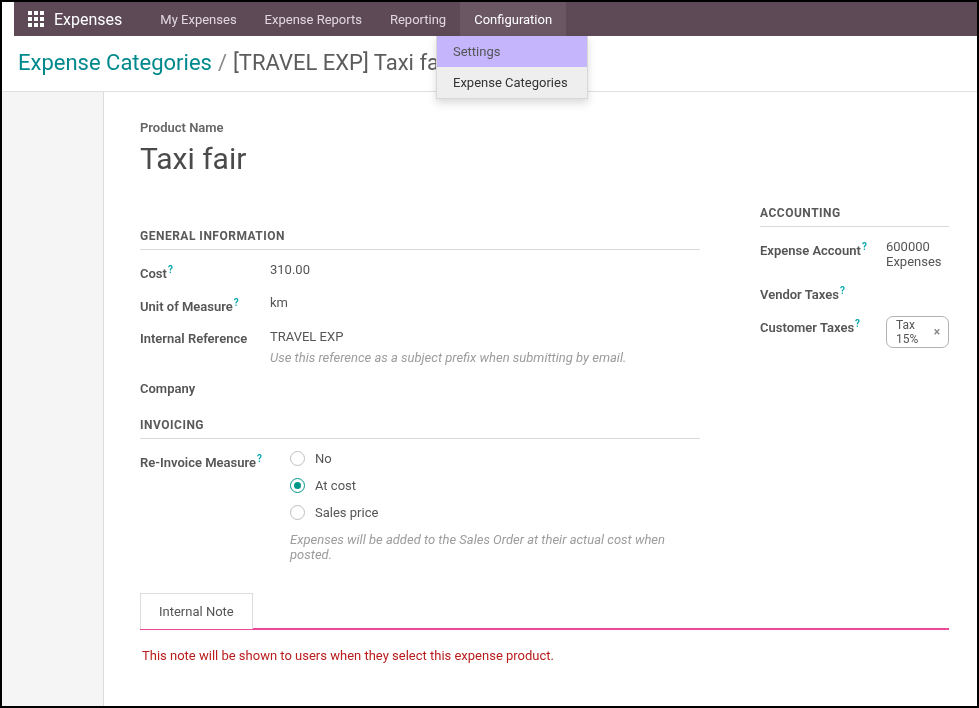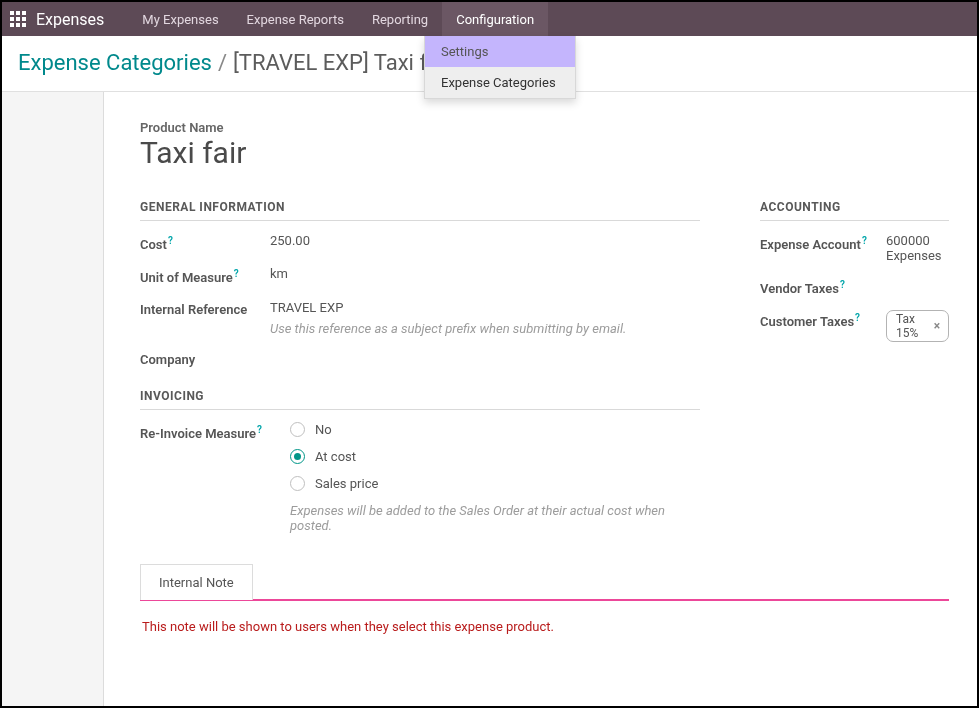--- a/index.html
+++ b/index.html
@@ -12,23 +12,24 @@
     height: 708px;
     overflow: hidden;
     border: 2px solid #000;
   }
   
   .topnav {
     background: #5d4a56;
     height: 34px;
     display: flex;
     align-items: center;
-    padding-left: 8px;
+    padding-left: 14px;
     color: #e8dfe5;
     position: relative;
+    margin-left: 12px;
   }
   .apps-icon {
     width: 16px; height: 16px;
     display: inline-block;
     margin-right: 10px;
     cursor: pointer;
   }
   .apps-icon svg { fill: #fff; }
   .brand {
     font-size: 16px;
@@ -99,31 +100,32 @@
     border-top: none;
     border-right: none;
     padding: 28px 28px 10px 36px;
     height: 100%;
     position: relative;
   }
   .prodname-label {
     font-size: 13px;
     color: #666;
     font-weight: 600;
+    margin-bottom: 6px;
   }
   .prodname-value {
     font-size: 30px;
     color: #4a4a4a;
     margin-bottom: 30px;
   }
   .two-col {
     display: flex;
     gap: 60px;
   }
-  .col-left { flex: 0 0 560px; }
+  .col-left { flex: 0 0 560px; margin-top: 23px; }
   .col-right { flex: 1; min-width: 0; }
   .section-title {
     font-size: 12px;
     font-weight: 700;
     letter-spacing: 0.5px;
     color: #595959;
     text-transform: uppercase;
     border-bottom: 1px solid #d9d9d9;
     padding-bottom: 6px;
     margin-bottom: 12px;
@@ -260,21 +262,21 @@
     <div class="prodname-label">Product Name</div>
     <div class="prodname-value">Taxi fair</div>
 
     <div class="two-col">
 
       <div class="col-left">
         <div class="section-title">GENERAL INFORMATION</div>
 
         <div class="field-row">
           <div class="field-label"><span>Cost</span><sup class="help-icon">?</sup></div>
-          <div class="field-value">250.00</div>
+          <div class="field-value">310.00</div>
         </div>
 
         <div class="field-row">
           <div class="field-label"><span>Unit of Measure</span><sup class="help-icon">?</sup></div>
           <div class="field-value">km</div>
         </div>
 
         <div class="field-row">
           <div class="field-label">Internal Reference</div>
           <div class="field-value">

